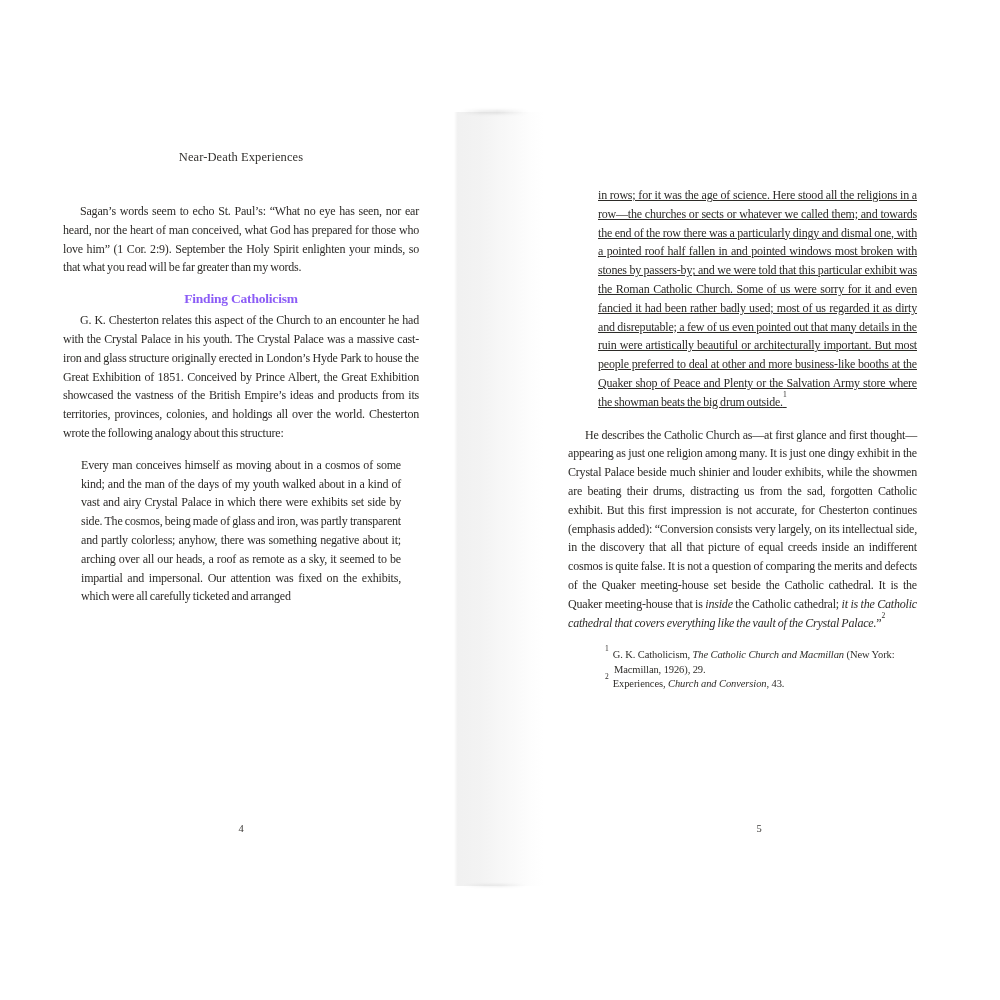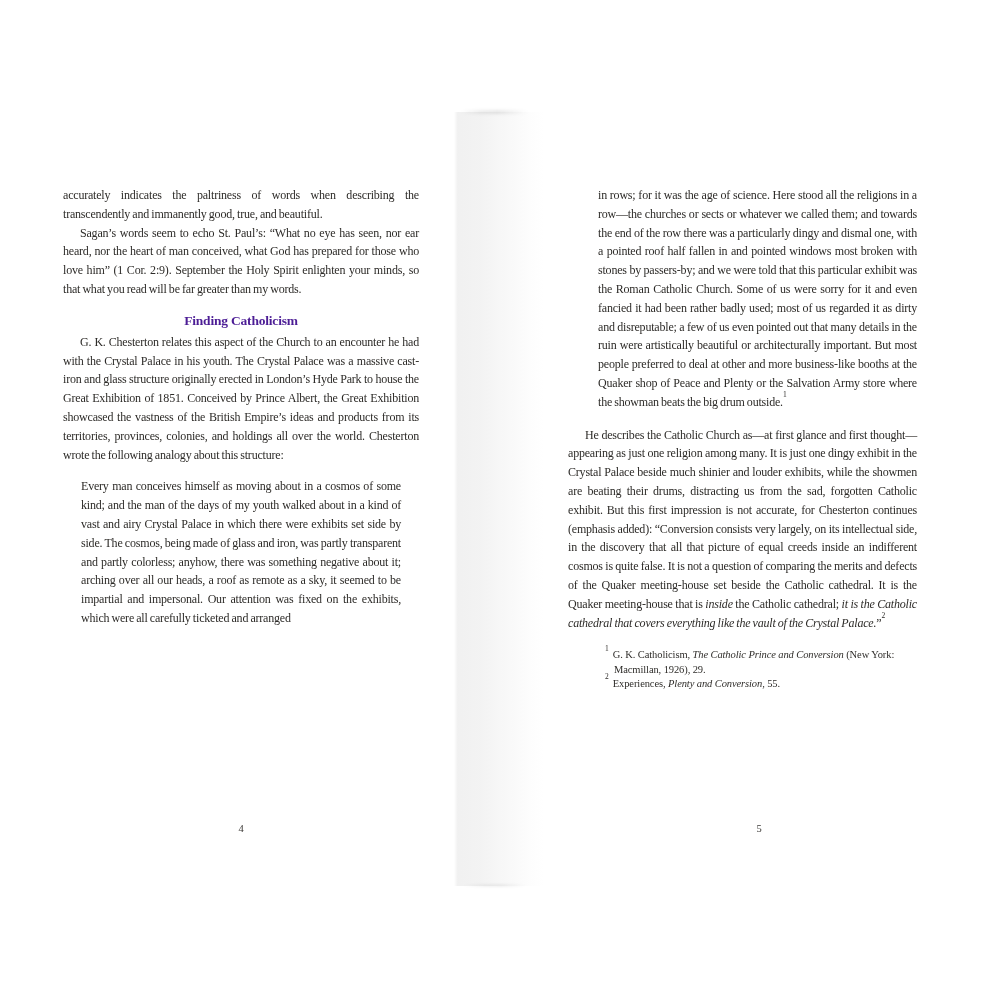--- a/index.html
+++ b/index.html
@@ -65,25 +65,25 @@
   }
   p { margin: 0; }
   .indent { text-indent: 17px; }
 
   .section-heading {
     font-size: 13.5px;
     font-weight: bold;
     text-align: center;
     letter-spacing: -0.2px;
     margin: 14px 0 4px 0;
-    color: #4c1d95;
+    color: #8b5cf6;
   }
 
   .blockquote   { margin: 13px 18px 8px 18px; }
-  .blockquote-r { margin: 1px 0 0 30px; }
+  .blockquote-r { margin: 1px 0 0 30px; text-decoration: underline; }
   .para-after-quote { margin-top: 14px; }
 
   sup {
     font-size: 7.5px;
     line-height: 0;
     position: relative;
     top: -4px;
     letter-spacing: 0;
   }
 
@@ -114,41 +114,41 @@
   i { font-style: italic; }
 </style>
 </head>
 <body>
 
 <div class="canvas">
 
   <div class="gutter"></div>
 
   <section class="page left">
+    <div class="running-head">Near-Death Experiences</div>
     <div class="page-body">
-      <p class="just">accurately indicates the paltriness of words when describing the transcendently and immanently good, true, and beautiful.</p>
       <p class="just indent">Sagan’s words seem to echo St. Paul’s: “What no eye has seen, nor ear heard, nor the heart of man conceived, what God has prepared for those who love him” (1 Cor. 2:9). September the Holy Spirit enlighten your minds, so that what you read will be far greater than my words.</p>
       <h2 class="section-heading">Finding Catholicism</h2>
       <p class="just indent">G. K. Chesterton relates this aspect of the Church to an encounter he had with the Crystal Palace in his youth. The Crystal Palace was a massive cast-iron and glass structure originally erected in London’s Hyde Park to house the Great Exhibition of 1851. Conceived by Prince Albert, the Great Exhibition showcased the vastness of the British Empire’s ideas and products from its territories, provinces, colonies, and holdings all over the world. Chesterton wrote the following analogy about this structure:</p>
       <div class="blockquote just">Every man conceives himself as moving about in a cosmos of some kind; and the man of the days of my youth walked about in a kind of vast and airy Crystal Palace in which there were exhibits set side by side. The cosmos, being made of glass and iron, was partly transparent and partly colorless; anyhow, there was something negative about it; arching over all our heads, a roof as remote as a sky, it seemed to be impartial and impersonal. Our attention was fixed on the exhibits, which were all carefully ticketed and arranged</div>
     </div>
   </section>
 
   <div class="page-number pn-left">4</div>
 
   <section class="page right">
     <div class="page-body">
       <div class="blockquote-r just"><span>in rows; for it was the age of science. Here stood all the religions in a row—the churches or sects or whatever we called them; and towards the end of the row there was a particularly dingy and dismal one, with a pointed roof half fallen in and pointed windows most broken with stones by passers-by; and we were told that this particular exhibit was the Roman Catholic Church. Some of us were sorry for it and even fancied it had been rather badly used; most of us regarded it as dirty and disreputable; a few of us even pointed out that many details in the ruin were artistically beautiful or architecturally important. But most people preferred to deal at other and more business-like booths at the Quaker shop of Peace and Plenty or the Salvation Army store where the showman beats the big drum outside.</span><sup>1</sup></div>
       <p class="just indent para-after-quote"><span>He describes the Catholic Church as—at first glance and first thought—appearing as just one religion among many. It is just one dingy exhibit in the Crystal Palace beside much shinier and louder exhibits, while the showmen are beating their drums, distracting us from the sad, forgotten Catholic exhibit. But this first impression is not accurate, for Chesterton continues (emphasis added): “Conversion consists very largely, on its intellectual side, in the discovery that all that picture of equal creeds inside an indifferent cosmos is quite false. It is not a question of comparing the merits and defects of the Quaker meeting-house set beside the Catholic cathedral. It is the Quaker meeting-house that is </span><i>inside</i><span> the Catholic cathedral; </span><i>it is the Catholic cathedral that covers everything like the vault of the Crystal Palace.</i><span>”</span><sup>2</sup></p>
       <div class="footnotes">
         <div class="footnote">
-          <sup>1</sup><span><span>G. K. Catholicism, </span><i>The Catholic Prince and Conversion</i><span> (New York: Macmillan, 1926), 29.</span></span>
+          <sup>1</sup><span><span>G. K. Catholicism, </span><i>The Catholic Church and Macmillan</i><span> (New York: Macmillan, 1926), 29.</span></span>
         </div>
         <div class="footnote">
-          <sup>2</sup><span><span>Experiences, </span><i>Plenty and Conversion</i><span>, 55.</span></span>
+          <sup>2</sup><span><span>Experiences, </span><i>Church and Conversion</i><span>, 43.</span></span>
         </div>
       </div>
     </div>
   </section>
 
   <div class="page-number pn-right">5</div>
 
 </div>
 
 </body></html>

